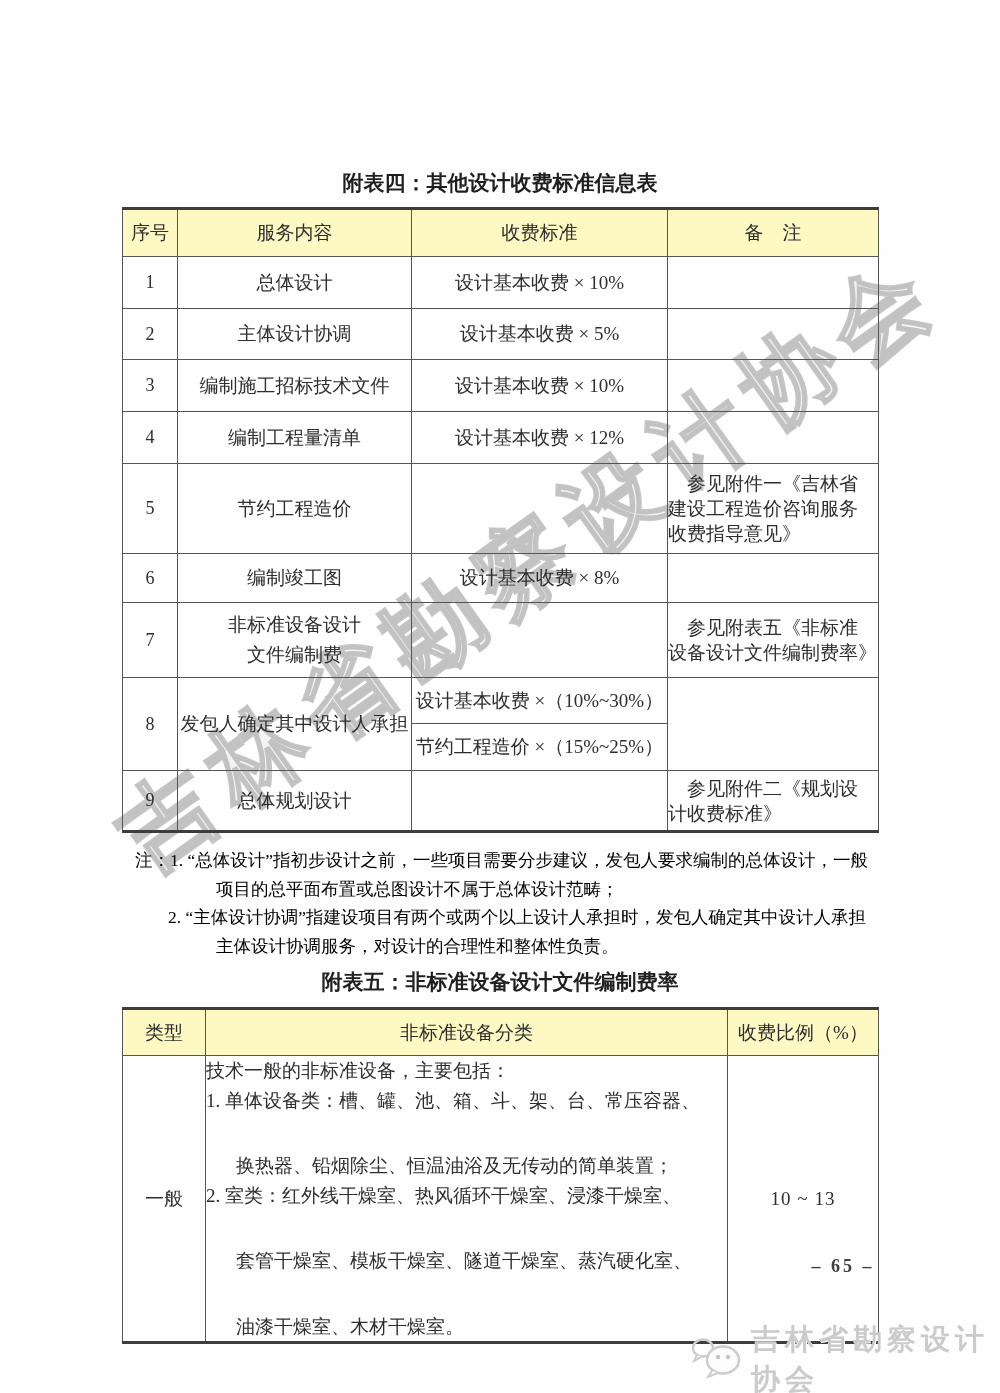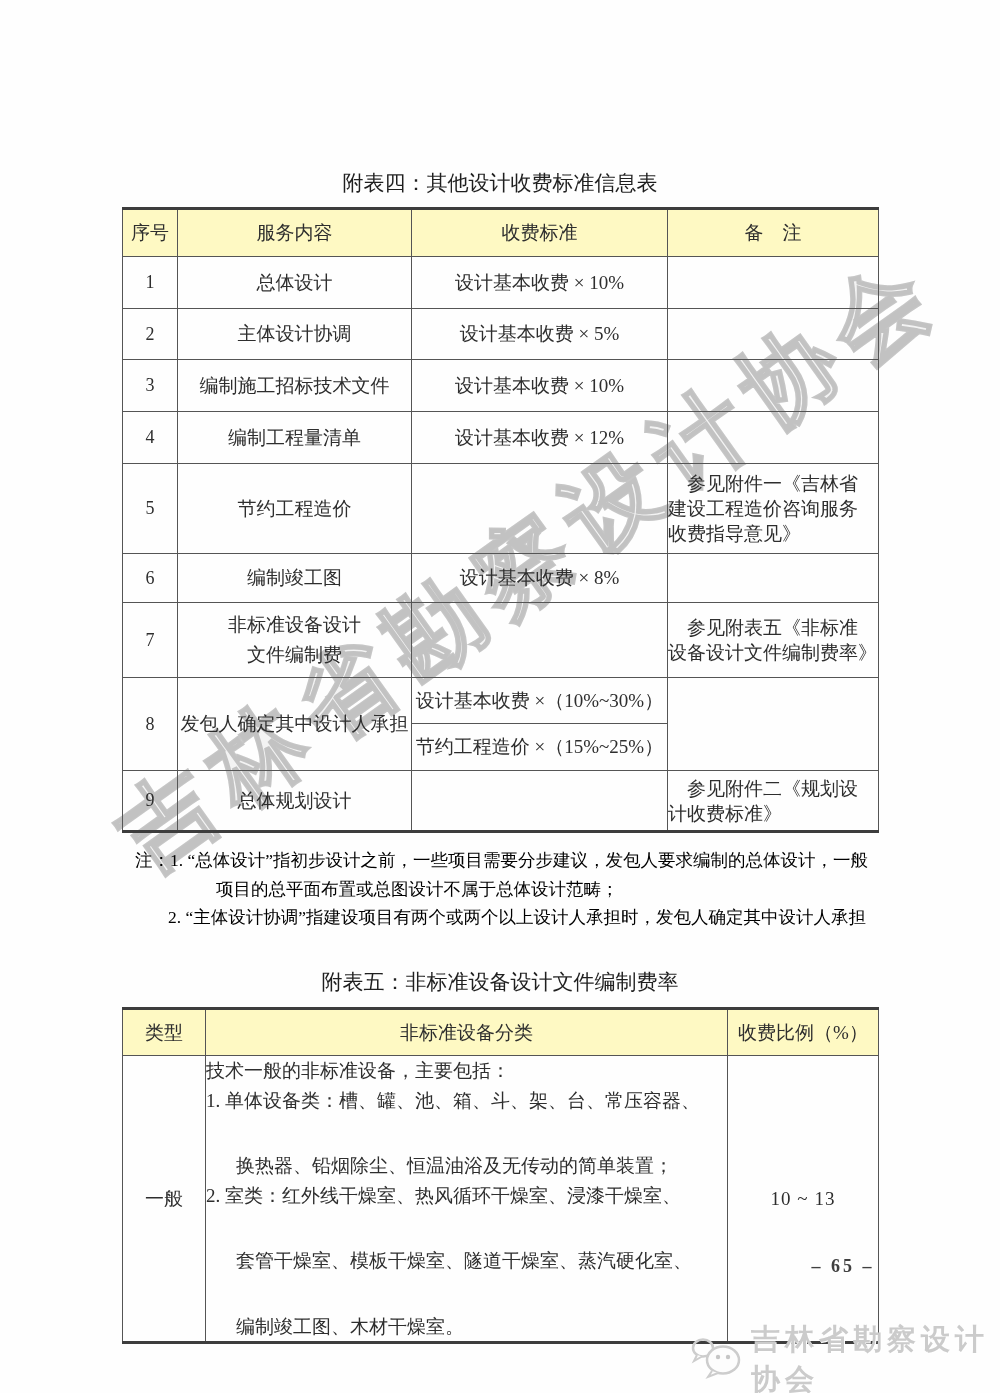--- a/index.html
+++ b/index.html
@@ -4,21 +4,21 @@
 <style>
   html,body{margin:0;padding:0;background:#ffffff;}
   .page{
     position:relative; width:1000px; height:1393px; background:#fefefe;
     overflow:hidden; color:#2e2e2e;
     font-family:"Liberation Serif","DejaVu Serif",serif;
   }
   
   .tbl-title{
     position:absolute; left:122px; width:756px; margin:0;
-    text-align:center; font-weight:normal; font-size:21px; color:#1f1f1f;
+    text-align:center; font-weight:bold; font-size:21px; color:#1f1f1f;
     font-family:"Liberation Sans","DejaVu Sans",sans-serif;
   }
   .t4-title{top:169px;}
   .t5-title{top:968px;}
   
   table.doc{
     position:absolute; left:122px; width:756px;
     border-collapse:collapse; table-layout:fixed;
     border-top:3px solid #3d3d3d; border-bottom:3px solid #3d3d3d;
     font-size:19px; color:#2e2e2e;
@@ -168,20 +168,21 @@
         <td class="cell-remark">参见附件二《规划设
 计收费标准》</td>
       </tr>
     </tbody>
   </table>
 
   <div class="notes">
     <div class="note-line">注：1. “总体设计”指初步设计之前，一些项目需要分步建议，发包人要求编制的总体设计，一般</div>
     <div class="note-line note-cont">项目的总平面布置或总图设计不属于总体设计范畴；</div>
     <div class="note-line note-n2">2. “主体设计协调”指建设项目有两个或两个以上设计人承担时，发包人确定其中设计人承担</div>
+    <div class="note-line note-cont">主体设计协调服务，对设计的合理性和整体性负责。</div>
   </div>
 
   <h1 class="tbl-title t5-title">附表五：非标准设备设计文件编制费率</h1>
 
   <table class="doc t5">
     <colgroup>
         <col style="width:83px">
         <col style="width:522px">
         <col style="width:151px">
       </colgroup>
@@ -194,21 +195,21 @@
     </thead>
     <tbody>
       <tr class="rh186">
         <td class="cell-type">一般</td>
         <td class="cell-cls">
           <div class="cls-line">技术一般的非标准设备，主要包括：</div>
           <div class="cls-line">1. 单体设备类：槽、罐、池、箱、斗、架、台、常压容器、</div>
           <div class="cls-line cls-cont">换热器、铅烟除尘、恒温油浴及无传动的简单装置；</div>
           <div class="cls-line">2. 室类：红外线干燥室、热风循环干燥室、浸漆干燥室、</div>
           <div class="cls-line cls-cont">套管干燥室、模板干燥室、隧道干燥室、蒸汽硬化室、</div>
-          <div class="cls-line cls-cont">编制竣工图、木材干燥室。</div>
+          <div class="cls-line cls-cont">油漆干燥室、木材干燥室。</div>
         </td>
         <td class="cell-ratio">10 ~ 13</td>
       </tr>
     </tbody>
   </table>
 
   <div class="pageno">– 65 –</div>
 
   <div class="footer">
     <span>

